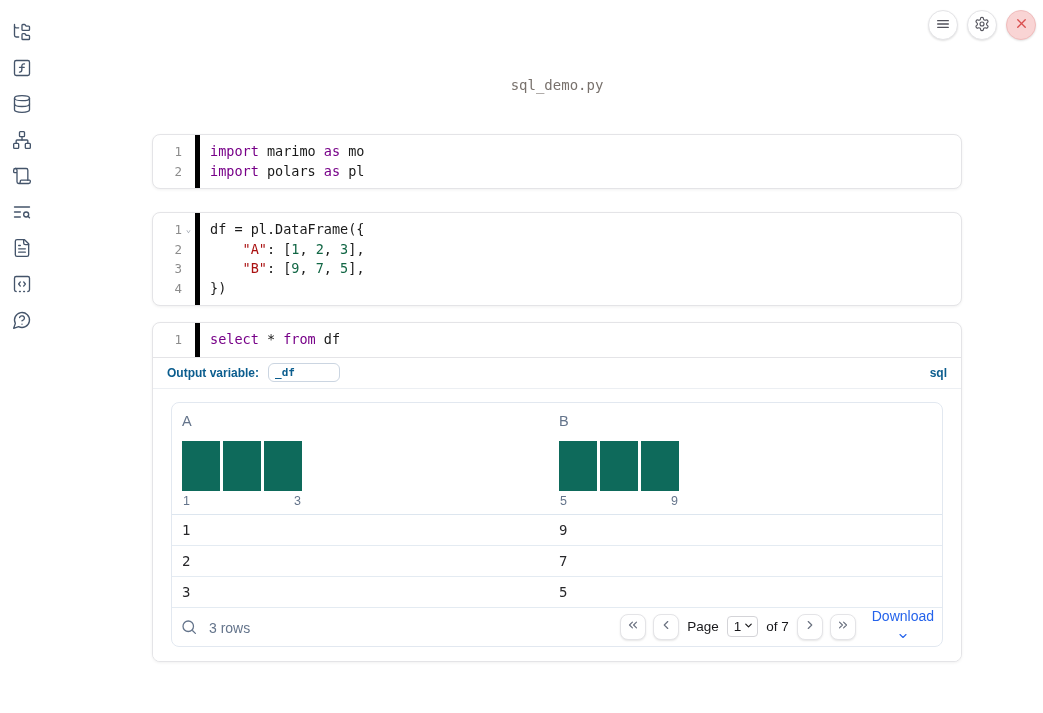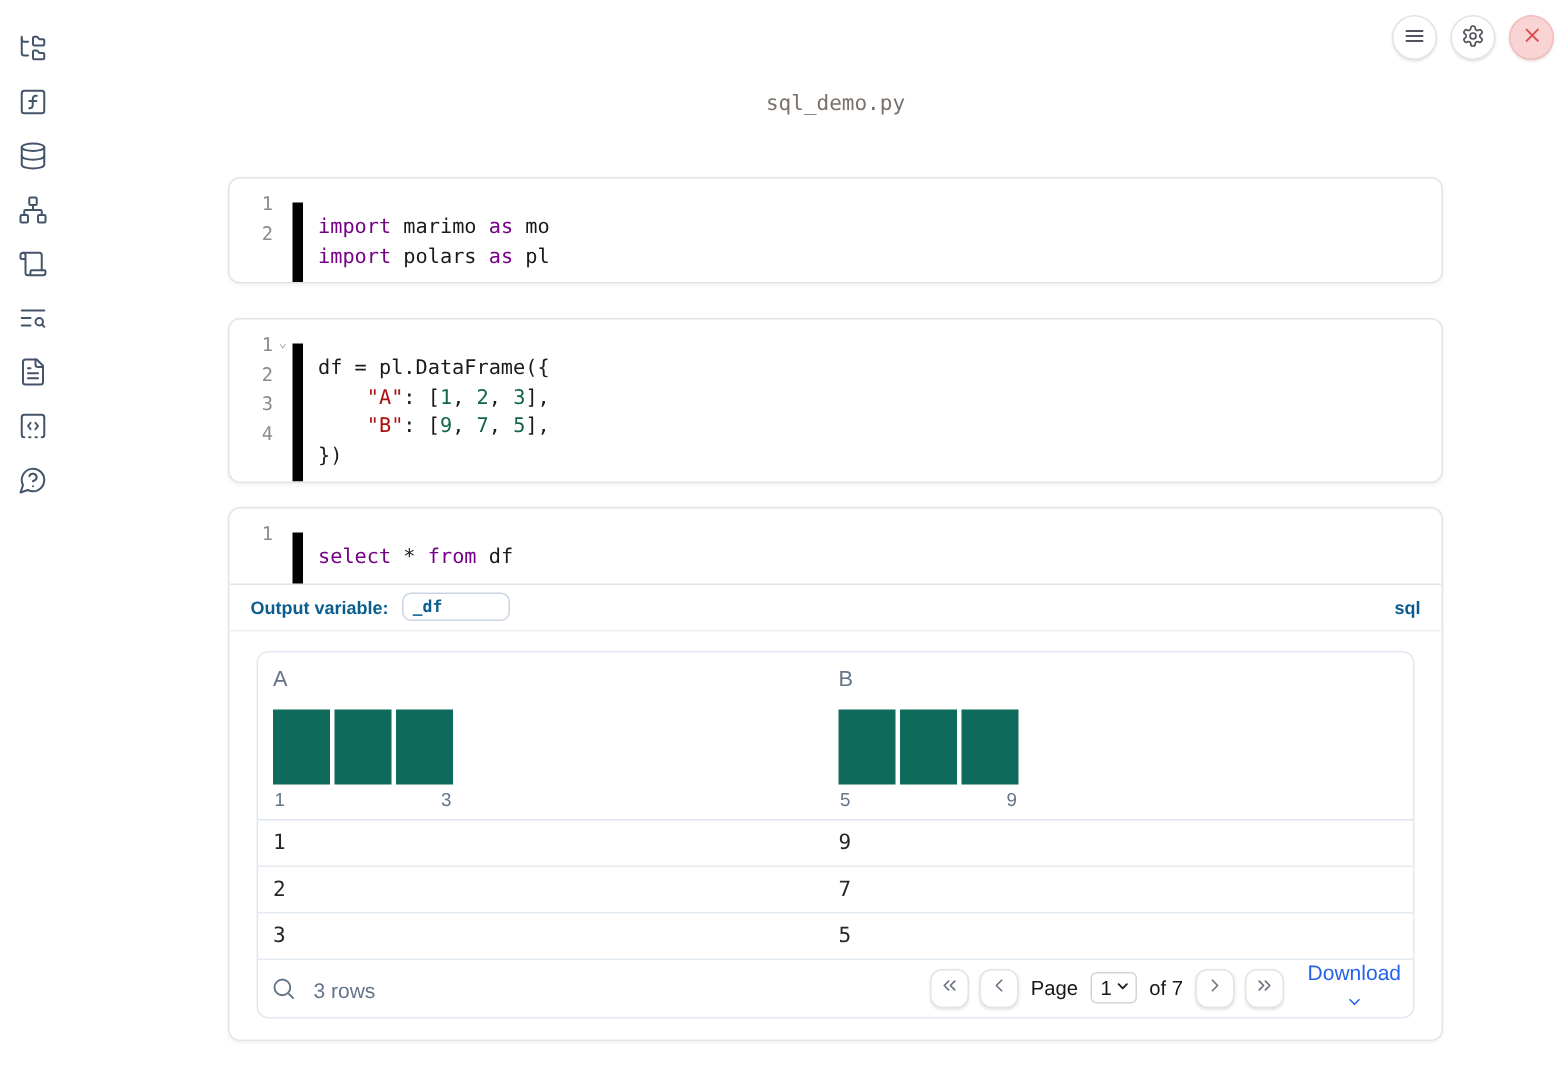--- a/index.html
+++ b/index.html
@@ -19,38 +19,38 @@
   .sb-btn svg { width: 20px; height: 20px; }
   
   .topbar { position: absolute; top: 10px; right: 7px; display: flex; gap: 9px; }
   .circle-btn {
     width: 30px; height: 30px; border-radius: 50%; background: #fff;
     border: 1px solid #e4e4e7; box-shadow: 0 1px 2px rgba(0,0,0,.12);
     display: flex; align-items: center; justify-content: center; color: #52525b; cursor: pointer;
   }
   .circle-btn.close { background: #f9d4d4; border-color: #f1bcbc; color: #d94f4f; }
   
-  .main { position: absolute; left: 124px; top: 0; width: 838px; padding-left: 28px; }
+  .main { position: absolute; left: 124px; top: 16px; width: 838px; padding-left: 28px; }
   .filename {
     margin-top: 61px; text-align: center; font-family: "DejaVu Sans Mono", monospace;
     font-size: 14px; color: #78716c;
   }
   .cell {
     border: 1px solid #e4e4e7; border-radius: 8px; background: #fff;
     box-shadow: 0 1px 3px rgba(0,0,0,.06); overflow: hidden;
   }
   .cell-1 { margin-top: 41px; }
   .cell-2 { margin-top: 23px; }
   .cell-3 { margin-top: 16px; }
   
   .code { display: flex; font-family: "DejaVu Sans Mono", monospace; font-size: 13.5px; }
   .gcol { flex: 0 0 42px; display: flex; flex-direction: column; align-items: flex-end; padding: 7px 0; }
   .gl { height: 19.5px; line-height: 19.5px; display: flex; justify-content: flex-end; align-items: center; color: #8c8c8c; font-size: 12.5px; }
   .fold-slot { width: 13px; text-align: center; font-size: 9px; color: #9ca3af; }
-  .ccol { flex: 1; border-left: 7px solid #000000; padding: 7px 0 7px 10px; margin-top: 16px; }
+  .ccol { flex: 1; border-left: 5px solid #000000; padding: 7px 0 7px 10px; }
   .cline { height: 19.5px; line-height: 19.5px; white-space: pre; color: #1a1a1a; }
   .tok-kw { color: #770088; }
   .tok-str { color: #aa1111; }
   .tok-num { color: #116644; }
   .tok-pl { color: #1a1a1a; }
   
   .sql-footer { border-top: 1px solid #e4e4e7; display: flex; align-items: center; gap: 9px; padding: 5px 14px; height: 31px; }
   .ov-label { color: #0b5d8e; font-weight: bold; font-size: 12px; }
   .ov-input {
     width: 72px; height: 19px; border: 1px solid #cbd5e1; border-radius: 6px; background: #fff;

